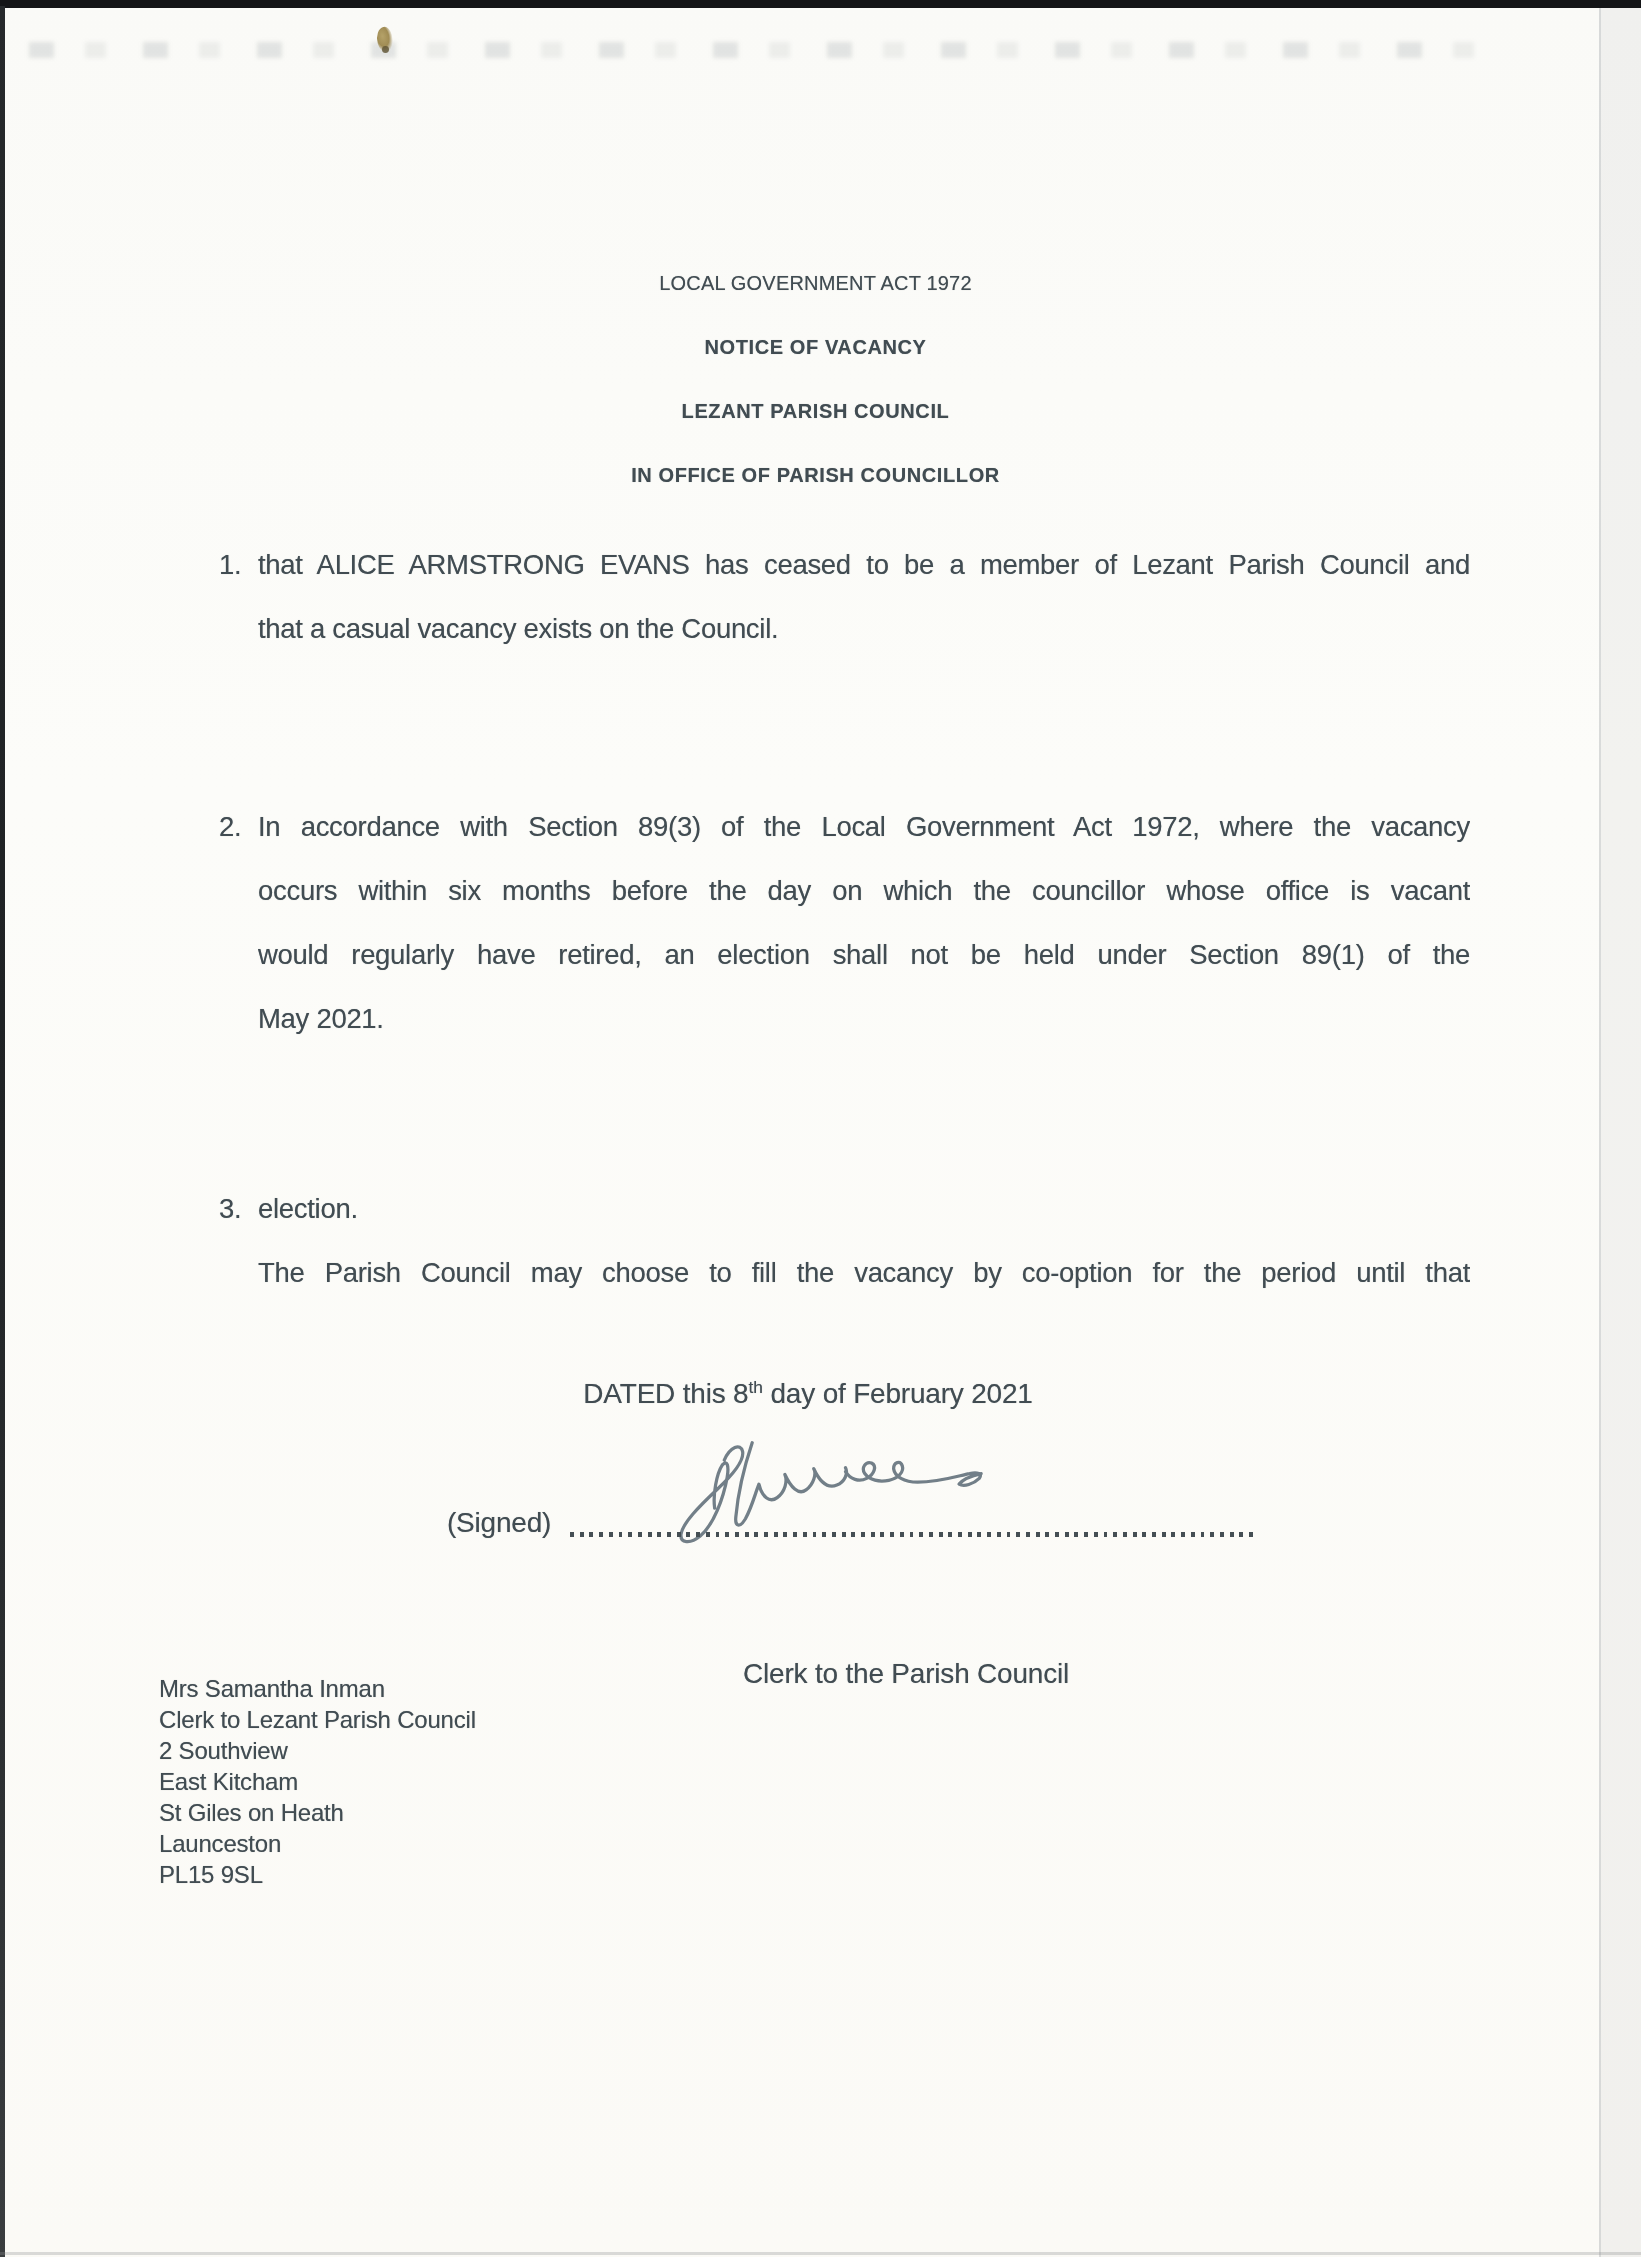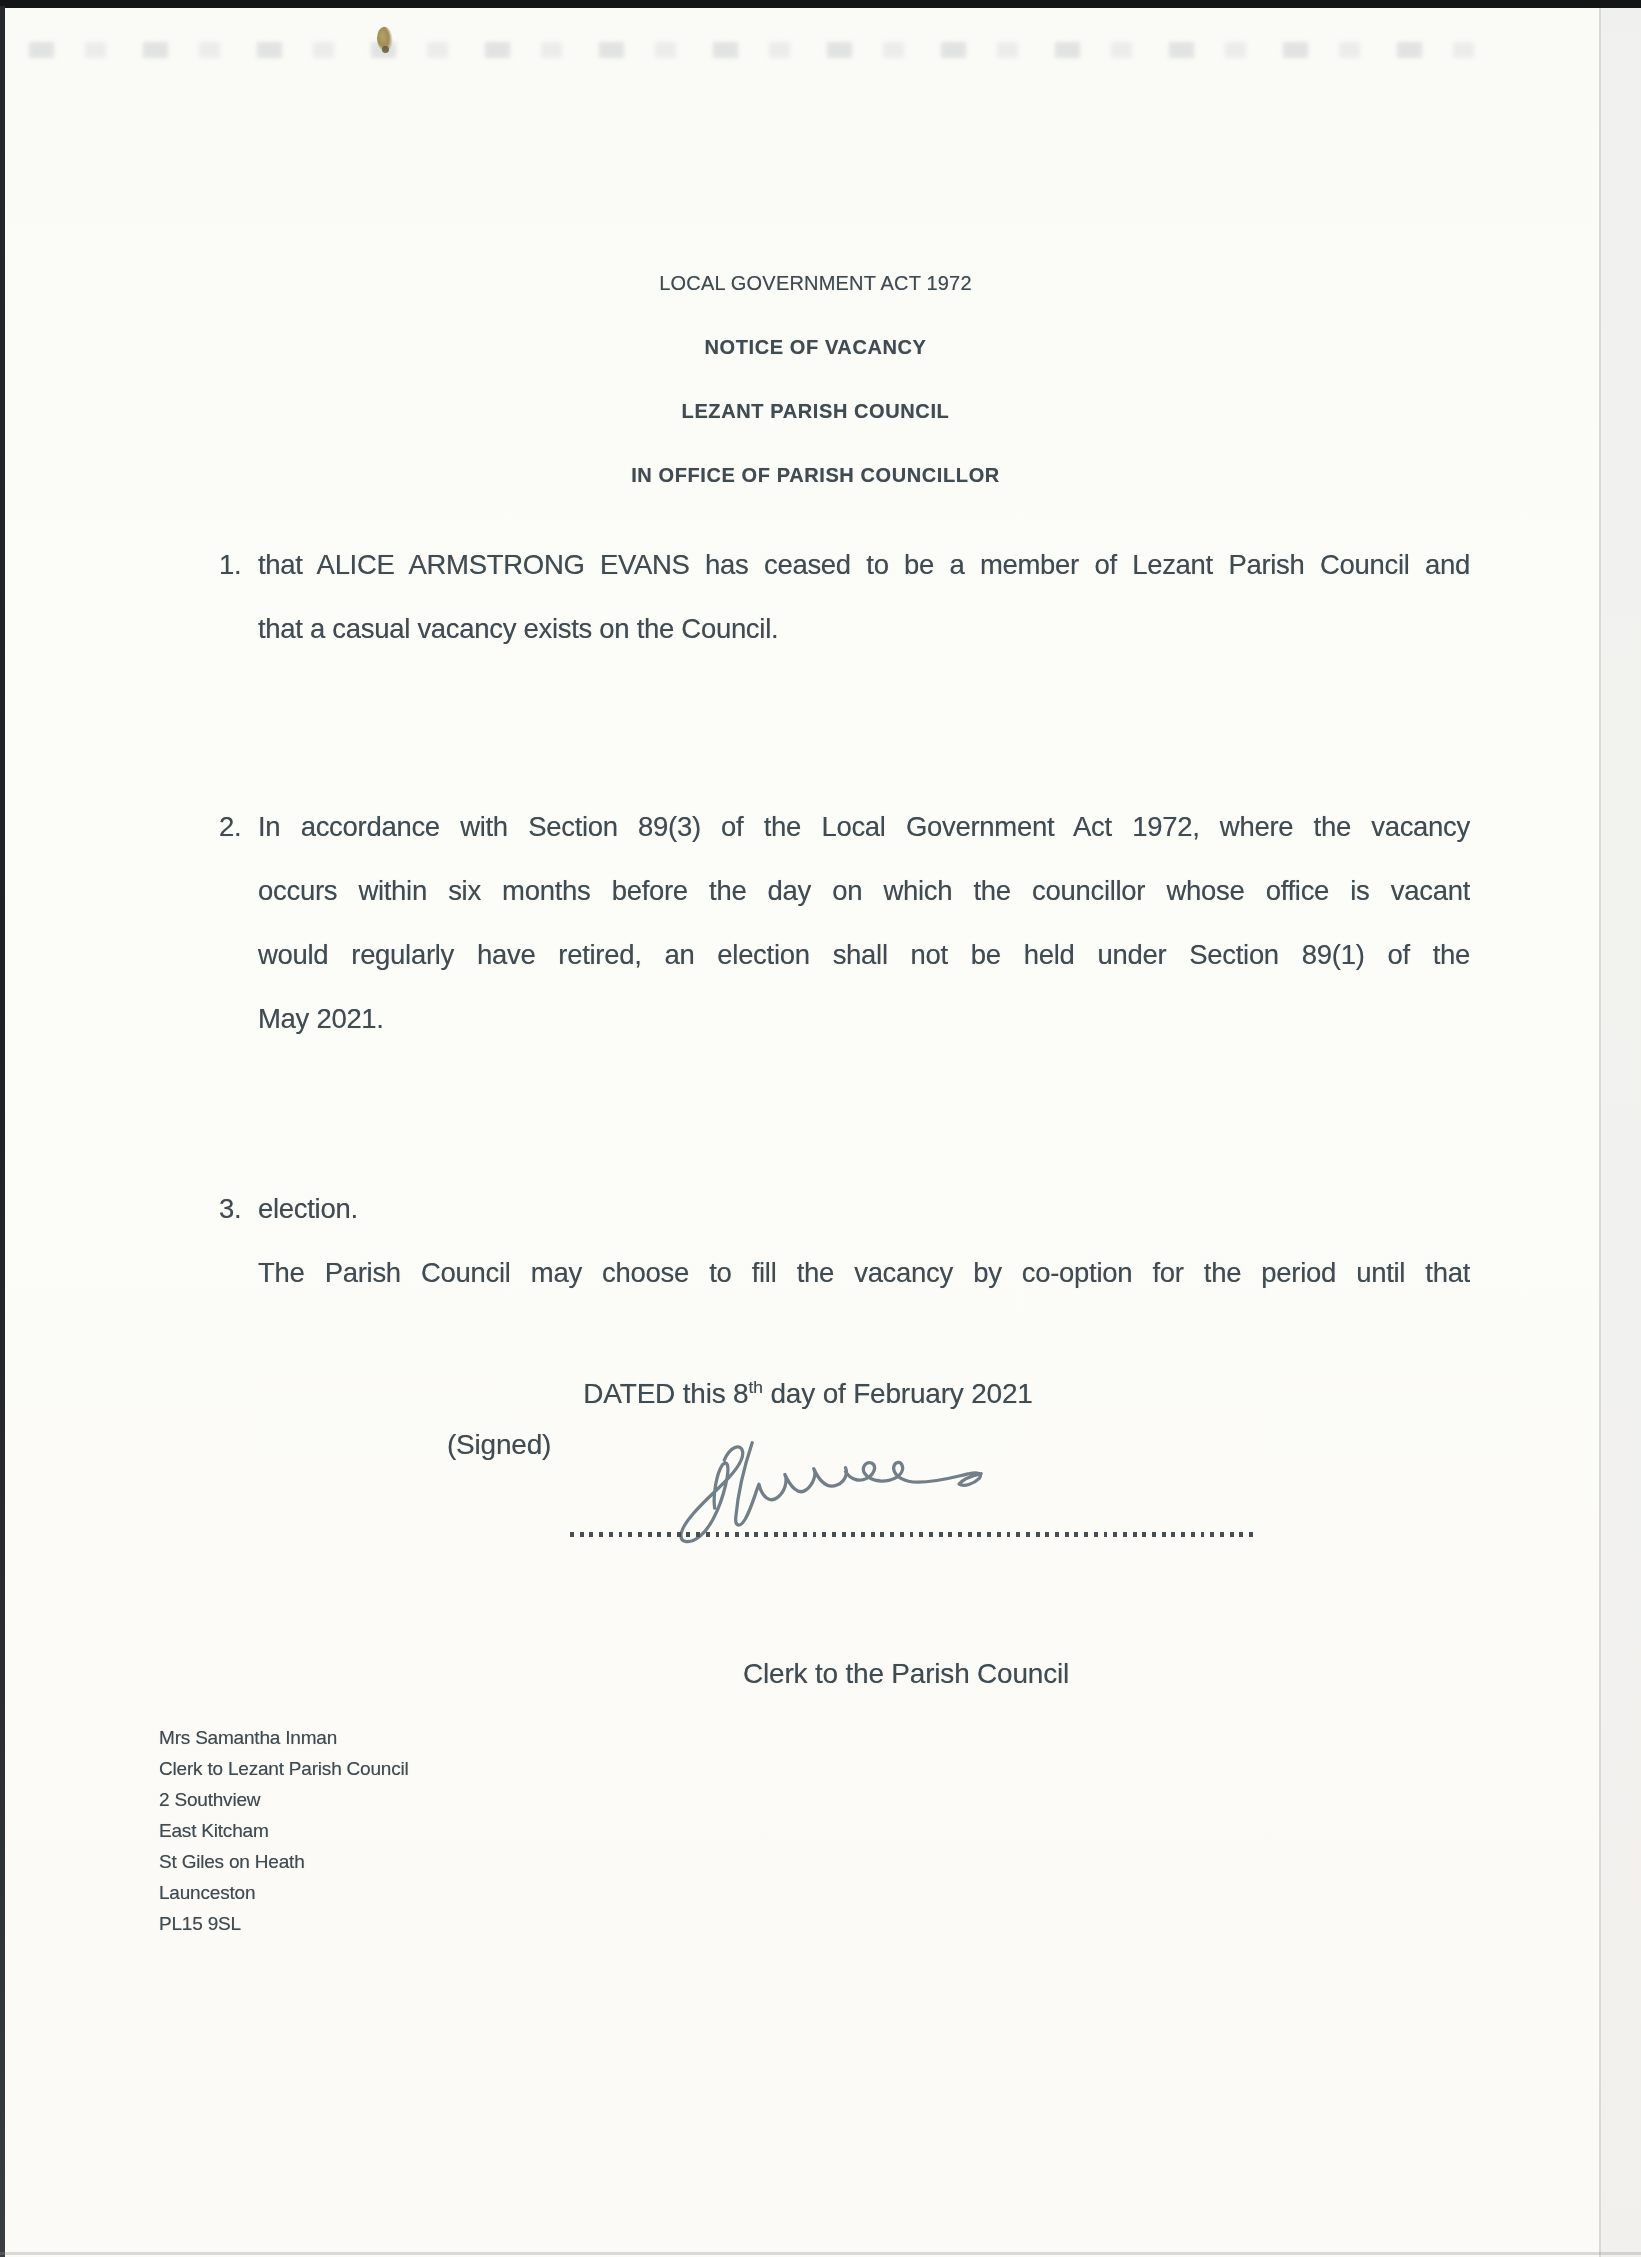--- a/index.html
+++ b/index.html
@@ -42,27 +42,27 @@
   .item .itext { flex: 1 1 auto; width: 1213px; }
   .ln { height: 64px; line-height: 64px; overflow: hidden; }
   .ln.j { text-align: justify; }
   .fill { display: inline-block; width: 100%; height: 0; }
   sup.ord { font-size: 0.62em; letter-spacing: 0; }
 
   
   .dated { position: absolute; left: 557px; top: 1364px; width: 502px; text-align: center;
            font-size: 28px; letter-spacing: -0.2px; line-height: 46px; }
   .sig-svg { position: absolute; left: 637px; top: 1437px; width: 367px; height: 127px; }
-  .signed-label { position: absolute; left: 447px; top: 1429px; font-size: 28px; letter-spacing: -0.2px; }
+  .signed-label { position: absolute; left: 447px; top: 1507px; font-size: 28px; letter-spacing: -0.2px; }
   .dotline { position: absolute; left: 570px; top: 1532px; width: 686px; height: 4.8px;
              background: repeating-linear-gradient(90deg, #454f54 0 3.9px, rgba(0,0,0,0) 3.9px 9.7px); }
   .clerk-role { position: absolute; left: 743px; top: 1658px; font-size: 28px; letter-spacing: -0.2px; }
 
   
-  .address { position: absolute; left: 159px; top: 1722px; font-size: 19px; line-height: 31px; letter-spacing: -0.2px; }
+  .address { position: absolute; left: 159px; top: 1673px; font-size: 24px; line-height: 31px; letter-spacing: -0.2px; }
 </style>
 </head>
 <body>
 
 <div class="page">
 
   <div class="top-bar"></div>
   <div class="ghost-band"></div>
   <div class="left-edge"></div>
   <div class="right-band"></div>

